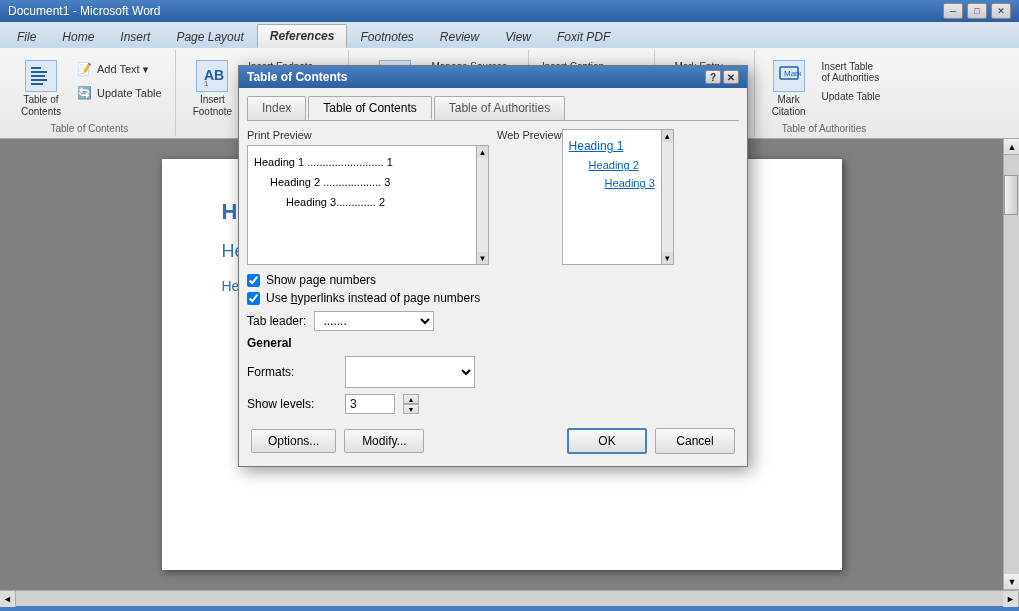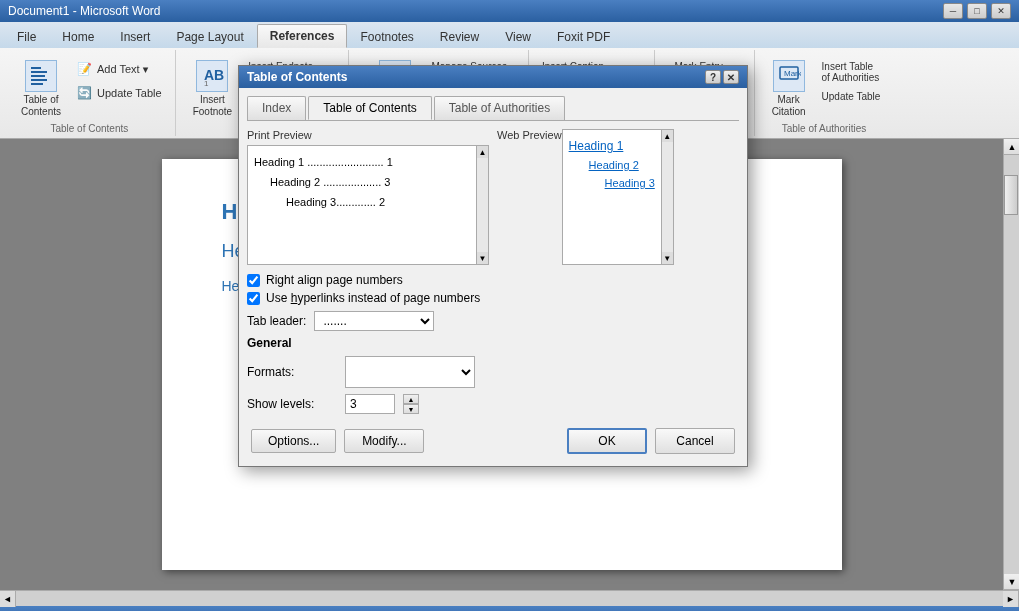--- a/index.html
+++ b/index.html
@@ -41,20 +41,21 @@
     }
     .ribbon-tab {
       padding: 4px 12px;
       font-size: 12px;
       cursor: pointer;
       border: 1px solid transparent;
       border-bottom: none;
       border-radius: 2px 2px 0 0;
       background: transparent;
       color: #333;
+      font-style: italic;
     }
     .ribbon-tab.active {
       background: linear-gradient(to bottom, #f9f9f9, #e8e8e8);
       border-color: #aaa;
       border-bottom: 1px solid #e8e8e8;
       color: #333;
       font-weight: bold;
     }
     .ribbon-content {
       display: flex;
@@ -686,22 +687,22 @@
               <div class="preview-scroll-btn">▲</div>
               <div class="preview-scroll-track"></div>
               <div class="preview-scroll-btn">▼</div>
             </div>
           </div>
         </div>
       </div>
 
       <div class="options-row">
         <div class="checkbox-row">
-          <input type="checkbox" id="cb-right-align" checked="" style="">
-          <label for="cb-right-align">Right align page numbers</label>
+          <input type="checkbox" id="cb-show-page" checked="" style="">
+          <label for="cb-show-page">Show page numbers</label>
         </div>
         <div class="checkbox-row">
           <input type="checkbox" id="cb-hyperlinks" checked="" style="">
           <label for="cb-hyperlinks">Use <u>h</u>yperlinks instead of page numbers</label>
         </div>
       </div>
 
       <div class="tab-leader-row">
         <label>Tab leader:</label>
         <select class="tab-leader-select">

